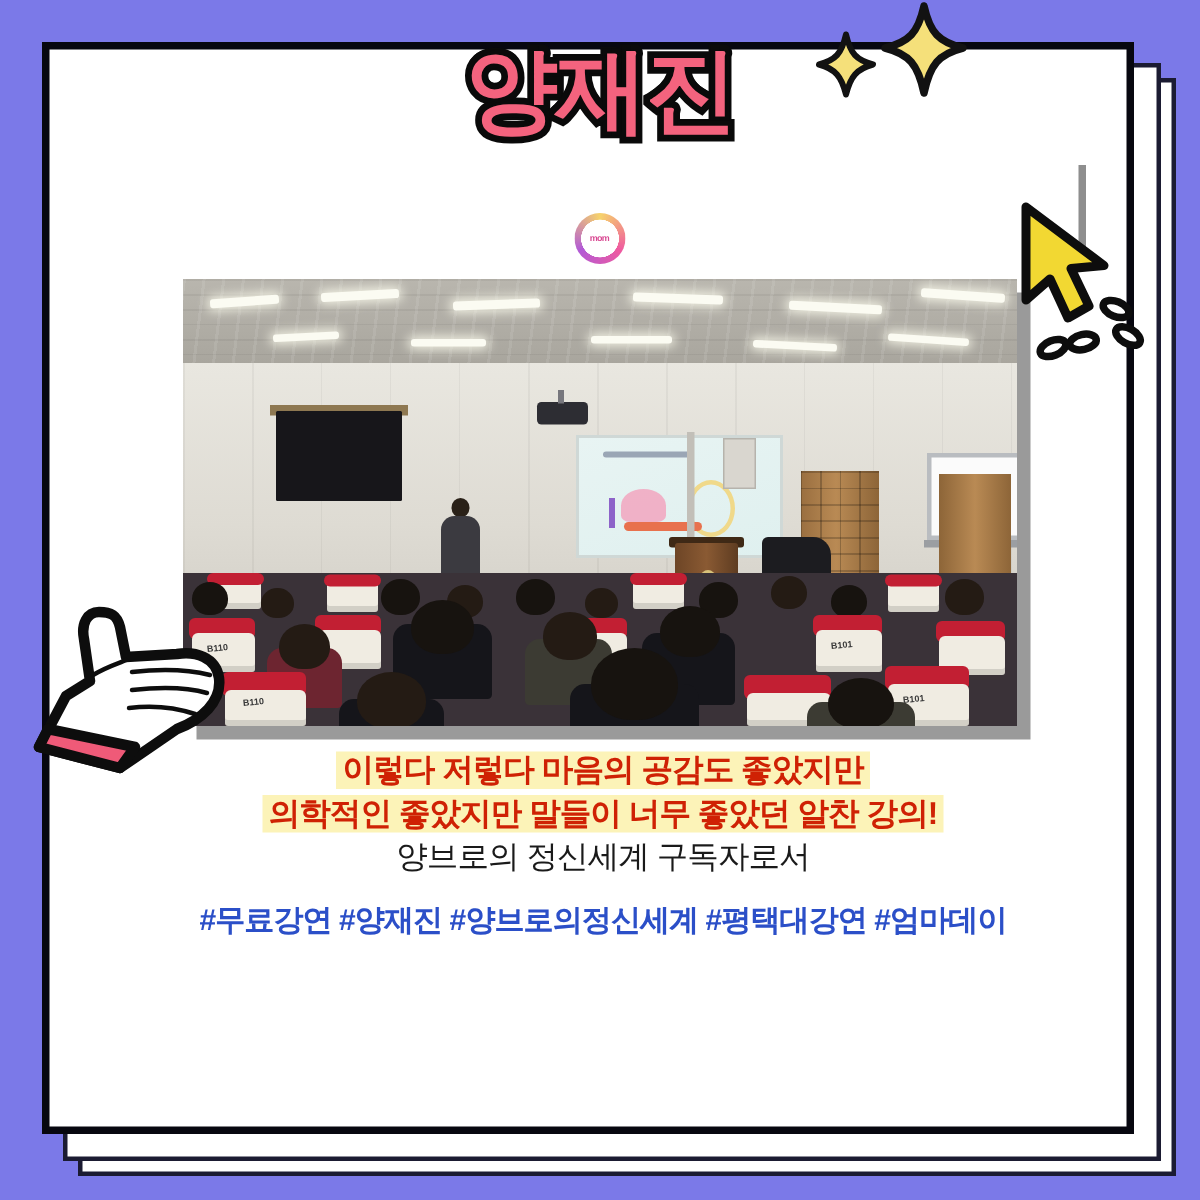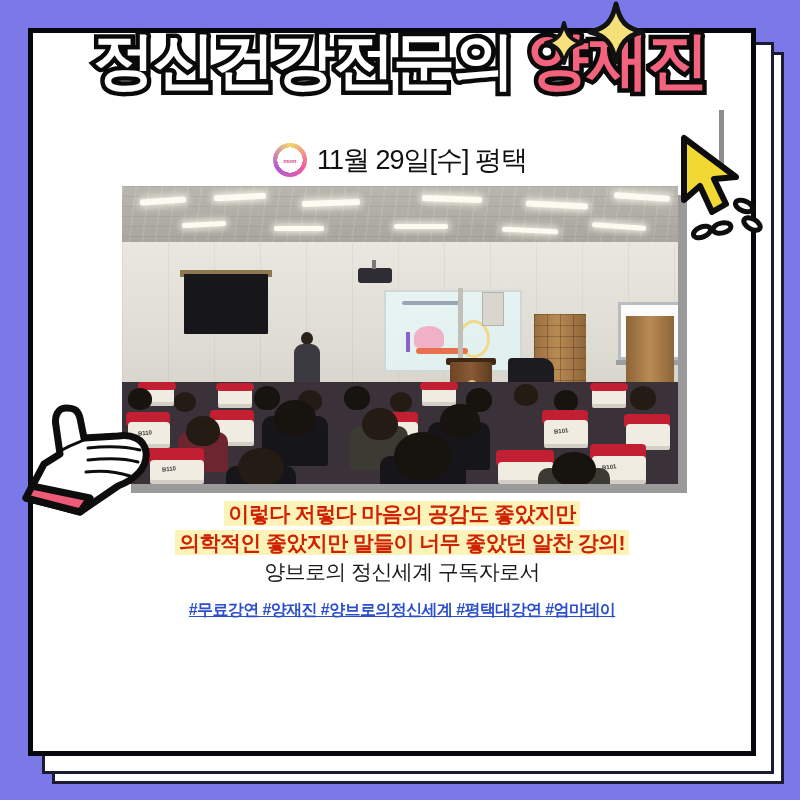--- a/index.html
+++ b/index.html
@@ -125,21 +125,21 @@
   .coat-r{background:#6d2530;}
 
   
   .review{
     position:absolute;left:60px;right:56px;top:500px;text-align:center;z-index:6;
   }
   .rline{font-size:21px;line-height:1.38;color:#1a1a1a;font-weight:500;letter-spacing:-.6px;white-space:nowrap;}
   .rline.hl{color:#cf2104;font-weight:bold;}
   .rline.hl span{background:#fcf3b8;padding:1px 4px;box-decoration-break:clone;}
   .tags{
-    margin-top:13px;font-size:16px;font-weight:bold;color:#2b4fc8;letter-spacing:-.6px;white-space:nowrap;text-decoration:underline;
+    margin-top:13px;font-size:20px;font-weight:bold;color:#2b4fc8;letter-spacing:-.6px;white-space:nowrap;
   }
 
   
   .star{position:absolute;z-index:9;}
   .hand{position:absolute;left:14px;top:394px;z-index:10;}
   .cursor{position:absolute;left:672px;top:132px;z-index:10;}
   .vline{position:absolute;left:719px;top:110px;width:5px;height:68px;background:#8e8e8e;z-index:5;}
 </style>
 </head>
 <body>
@@ -147,29 +147,27 @@
 <div class="stage">
 
   <div class="card-layer layer-3"></div>
   <div class="card-layer layer-2"></div>
 
   <div class="card"></div>
 
   <div class="vline"></div>
 
   <div class="title-row">
-    <div class="title-word title-main">정신건강전문의</div>
     <div class="title-word title-accent">양재진</div>
   </div>
 
   <div class="subtitle-row">
     <div class="brand-badge">
       <span>mom</span>
     </div>
-    <div class="subtitle-text">11월 29일[수] 평택</div>
   </div>
 
   <div class="photo-wrap">
     <div class="ph ceiling"></div>
     <div class="ph ceil-grid"></div>
 
     <div class="ph light" style="left:18px;top:12px;width:46px;height:6px;transform:rotate(-4deg);"></div>
     <div class="ph light" style="left:92px;top:8px;width:52px;height:6px;transform:rotate(-3deg);"></div>
     <div class="ph light" style="left:180px;top:14px;width:58px;height:6px;transform:rotate(-2deg);"></div>
     <div class="ph light" style="left:300px;top:10px;width:60px;height:6px;transform:rotate(2deg);"></div>

